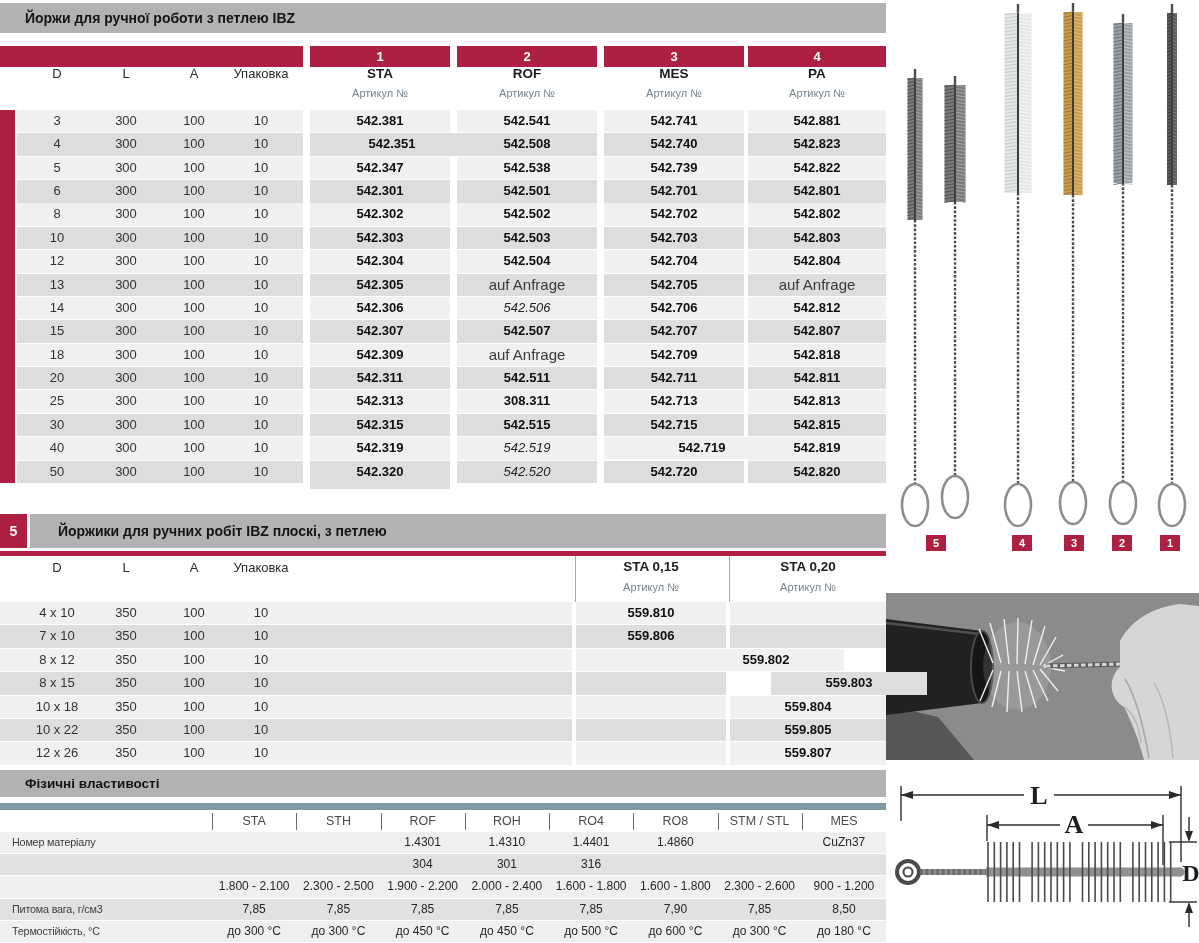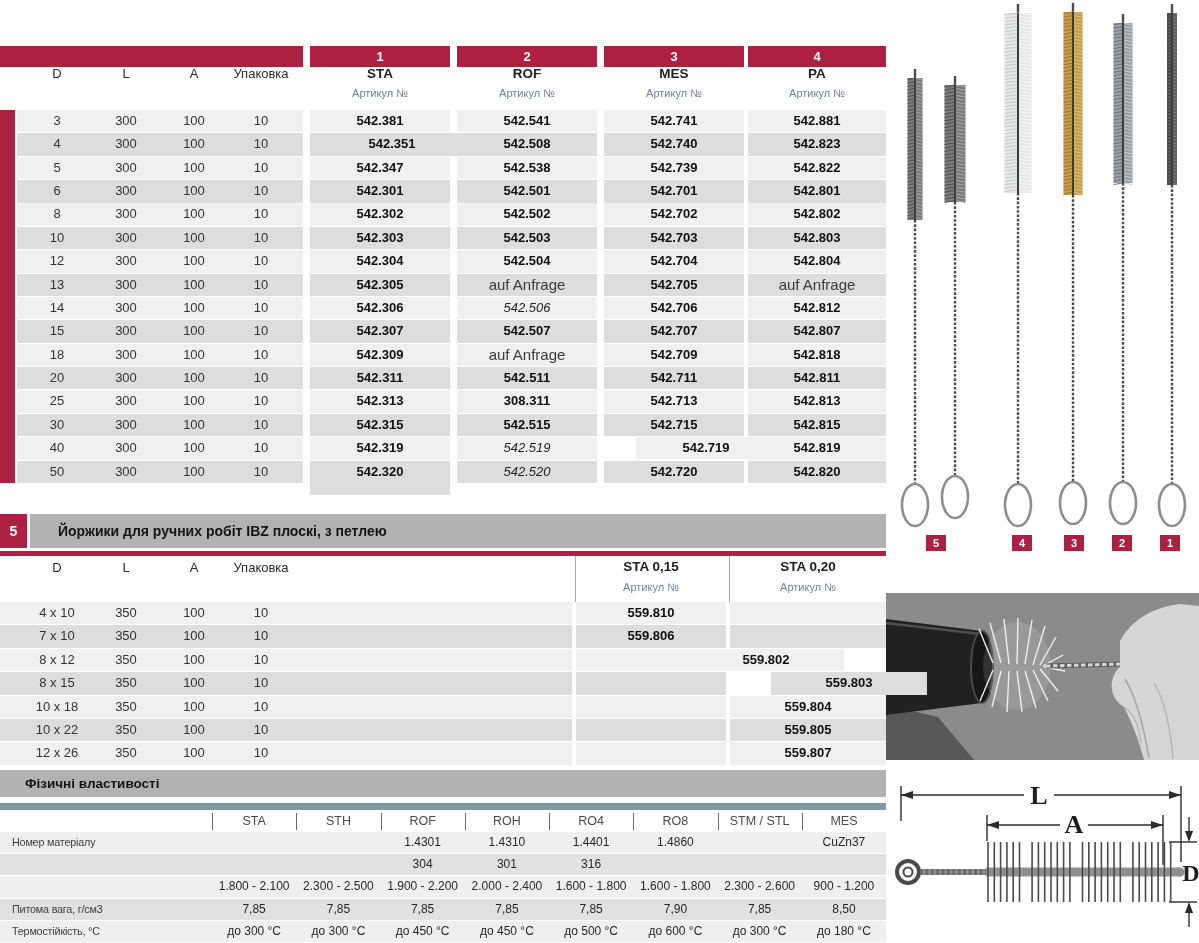--- a/index.html
+++ b/index.html
@@ -25,20 +25,23 @@
   .plabel{font-size:10.8px;color:#3d3d3d;white-space:nowrap;letter-spacing:-0.2px;}
   .pval{font-size:12px;color:#262626;text-align:center;}
   .prowL{background:#efefef;} .prowD{background:#e1e1e1;}
   .vdiv{background:#a8a8a8;width:1px;}
 </style>
 </head>
 <body>
 
 <div class="page" id="page">
 
+  <div class="abs bar-gray" style="left:0;top:3px;width:886px;height:30px;padding-left:25px;box-sizing:border-box">
+    <span>Йоржи для ручної роботи з петлею  IBZ</span>
+  </div>
 
   <div class="abs red ctr" style="left:0;top:514px;width:27px;height:34px;font-size:14px;font-weight:bold">
     <span>5</span>
   </div>
   <div class="abs bar-gray" style="left:30px;top:514px;width:856px;height:34px;padding-left:28px;box-sizing:border-box">
     <span>Йоржики для ручних робіт IBZ плоскі, з петлею</span>
   </div>
   <div class="abs red" style="left:0;top:551px;width:886px;height:5px"></div>
 
   <div class="abs bar-gray" style="left:0;top:770px;width:886px;height:27px;padding-left:25px;box-sizing:border-box;font-size:13.5px">
@@ -885,28 +888,28 @@
     <div class="abs rowD art" style="left: 457px; top: 413.81px; width: 140px; height: 22.4px; line-height: 22.4px;">542.515</div>
     <div class="abs rowD art" style="left: 604px; top: 413.81px; width: 140px; height: 22.4px; line-height: 22.4px;">542.715</div>
     <div class="abs rowD art" style="left: 748px; top: 413.81px; width: 138px; height: 22.4px; line-height: 22.4px;">542.815</div>
     <div class="abs rowL" style="left: 17px; top: 437.18px; width: 286px; height: 22.4px;"></div>
     <div class="abs val" style="left: 17px; top: 437.18px; width: 80px; line-height: 22.4px;">40</div>
     <div class="abs val" style="left: 86px; top: 437.18px; width: 80px; line-height: 22.4px;">300</div>
     <div class="abs val" style="left: 154px; top: 437.18px; width: 80px; line-height: 22.4px;">100</div>
     <div class="abs val" style="left: 221px; top: 437.18px; width: 80px; line-height: 22.4px;">10</div>
     <div class="abs rowL art" style="left: 310px; top: 437.18px; width: 140px; height: 22.4px; line-height: 22.4px;">542.319</div>
     <div class="abs rowL art i" style="left: 457px; top: 437.18px; width: 140px; height: 22.4px; line-height: 22.4px;">542.519</div>
-    <div class="abs rowL art" style="left: 636px; top: 437.18px; width: 140px; height: 22px; line-height: 22.4px;">542.719</div>
+    <div class="abs rowL art" style="left: 604px; top: 437.18px; width: 140px; height: 22px; line-height: 22.4px; padding-left: 28px;">542.719</div>
     <div class="abs rowL art" style="left: 748px; top: 437.18px; width: 138px; height: 22.4px; line-height: 22.4px;">542.819</div>
     <div class="abs rowD" style="left: 17px; top: 460.55px; width: 286px; height: 22.4px;"></div>
     <div class="abs val" style="left: 17px; top: 460.55px; width: 80px; line-height: 22.4px;">50</div>
     <div class="abs val" style="left: 86px; top: 460.55px; width: 80px; line-height: 22.4px;">300</div>
     <div class="abs val" style="left: 154px; top: 460.55px; width: 80px; line-height: 22.4px;">100</div>
     <div class="abs val" style="left: 221px; top: 460.55px; width: 80px; line-height: 22.4px;">10</div>
-    <div class="abs rowD art" style="left: 310px; top: 460.55px; width: 140px; height: 34px; line-height: 22.4px;">542.320</div>
+    <div class="abs rowD art" style="left: 310px; top: 460.55px; width: 140px; height: 28px; line-height: 22.4px;">542.320</div>
     <div class="abs rowD art i" style="left: 457px; top: 460.55px; width: 140px; height: 22.4px; line-height: 22.4px;">542.520</div>
     <div class="abs rowD art" style="left: 604px; top: 460.55px; width: 140px; height: 22.4px; line-height: 22.4px;">542.720</div>
     <div class="abs rowD art" style="left: 748px; top: 460.55px; width: 138px; height: 22.4px; line-height: 22.4px;">542.820</div>
     <div class="abs dhead" style="left: 17px; top: 560px; width: 80px;">D</div>
     <div class="abs dhead" style="left: 86px; top: 560px; width: 80px;">L</div>
     <div class="abs dhead" style="left: 154px; top: 560px; width: 80px;">A</div>
     <div class="abs dhead" style="left: 221px; top: 560px; width: 80px;">Упаковка</div>
     <div class="abs hname" style="left: 576px; top: 559px; width: 150px;">STA 0,15</div>
     <div class="abs artikul" style="left: 576px; top: 580px; width: 150px;">Артикул №</div>
     <div class="abs hname" style="left: 730px; top: 559px; width: 156px;">STA 0,20</div>

